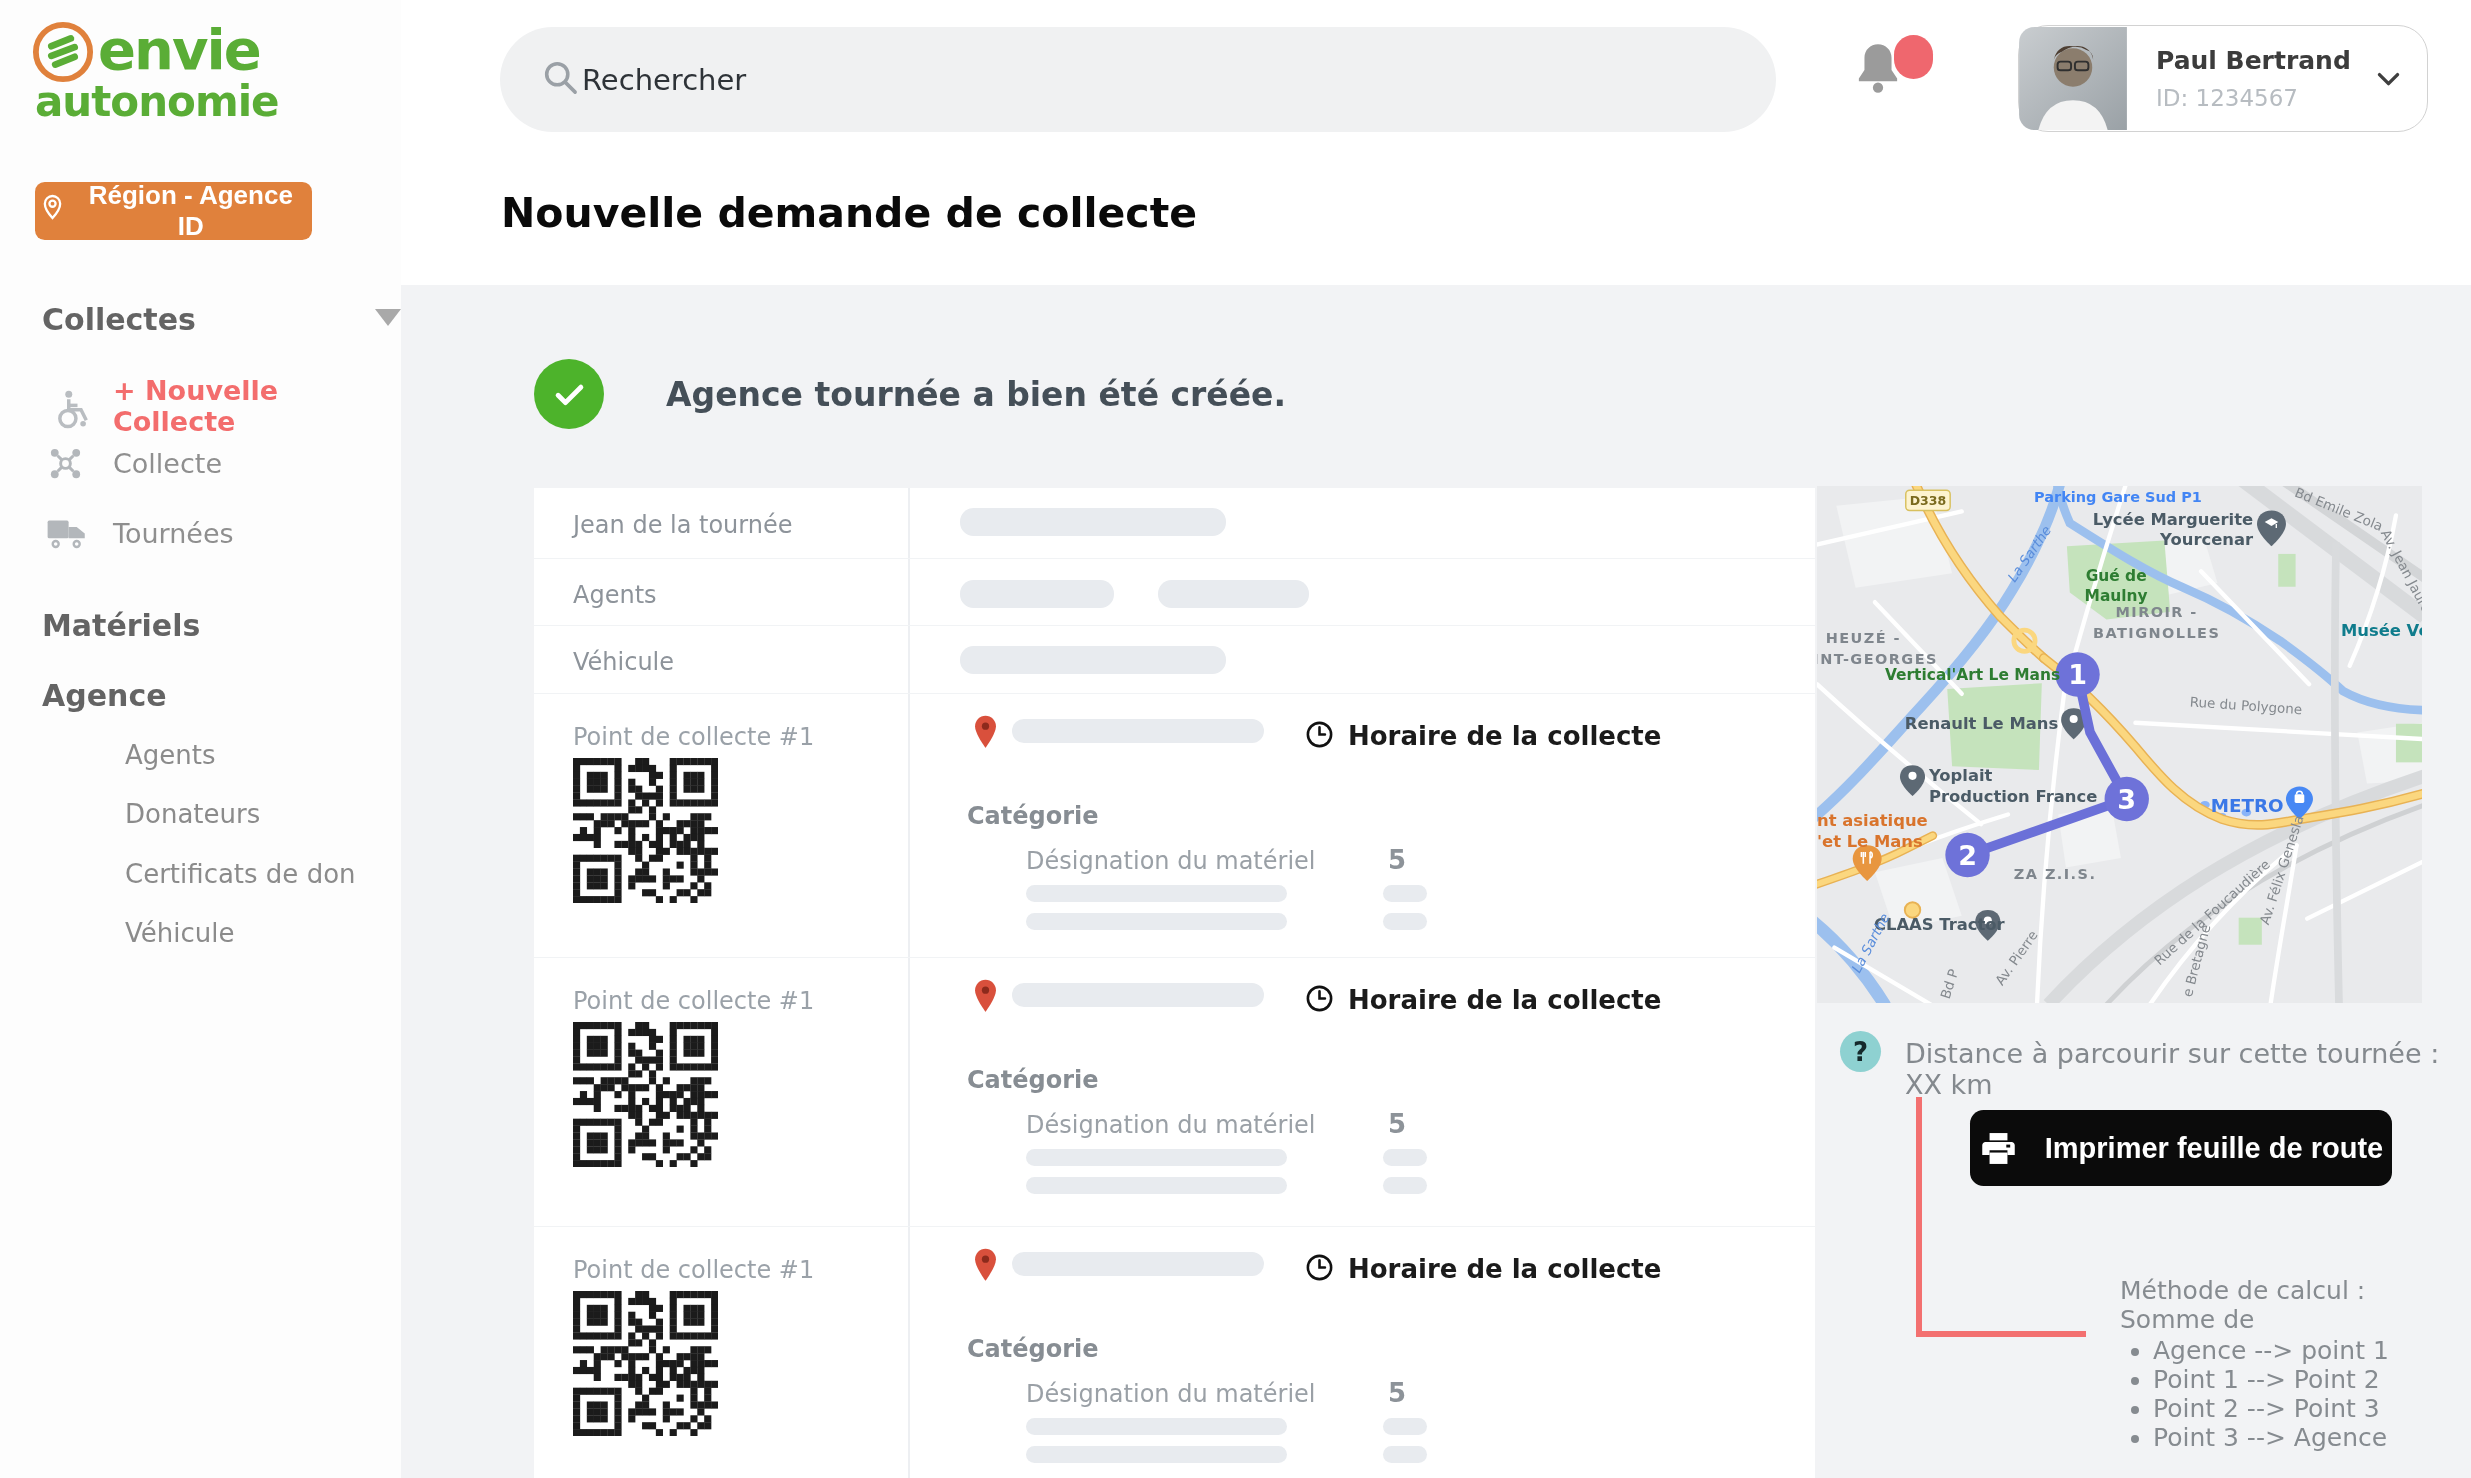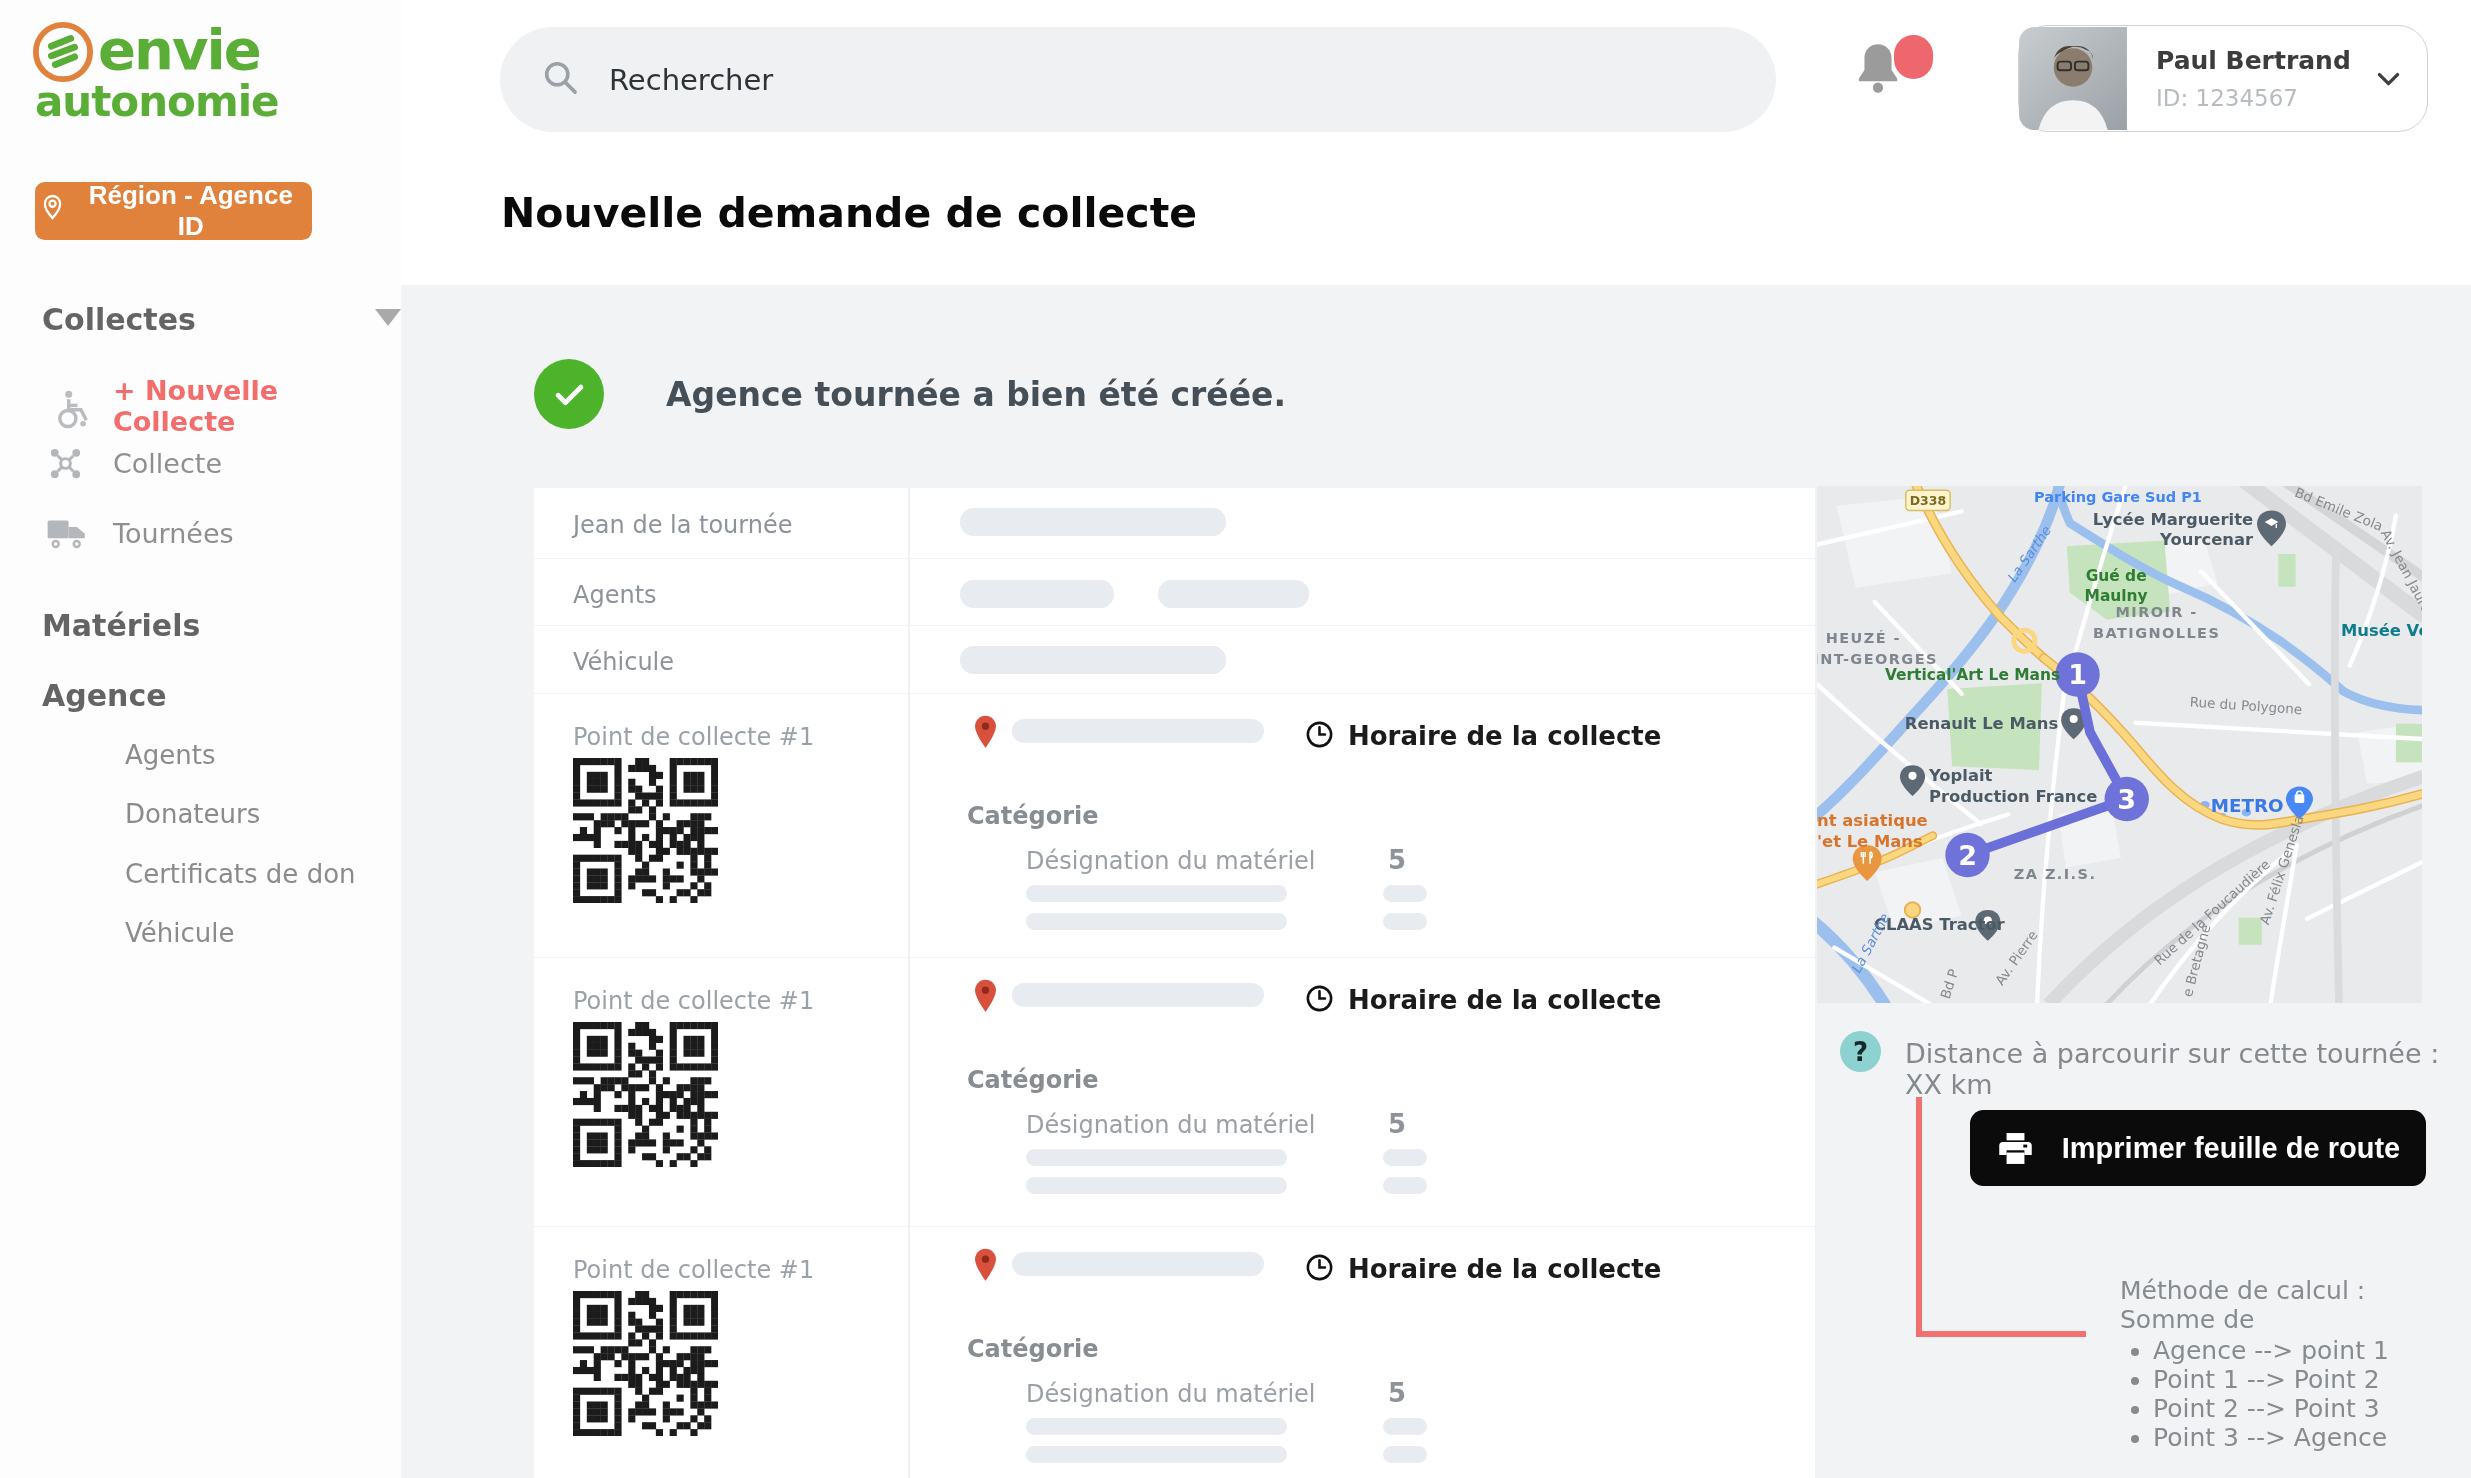--- a/index.html
+++ b/index.html
@@ -19,21 +19,21 @@
   .nav-header{font-size:30px;font-weight:700;color:#646464;}
   .nav-item{display:flex;align-items:center;gap:25px;font-size:27px;color:#8f8f8f;cursor:pointer;}
   .nav-item .ico{width:42px;height:39px;flex:0 0 42px;}
   .nav-item.active{color:#f36d6d;font-weight:700;}
   .nav-sub{font-size:26px;color:#8b8b8b;cursor:pointer;}
   .tri{width:0;height:0;border-left:13.5px solid transparent;border-right:13.5px solid transparent;
        border-top:17.4px solid #a9a9a9;}
 
   
   .search-pill{left:500px;top:27px;width:1276px;height:105px;background:#f0f1f2;border-radius:53px;
-      display:flex;align-items:center;gap:27px;padding-left:41px;box-sizing:border-box;}
+      display:flex;align-items:center;padding-left:41px;box-sizing:border-box;}
   .search-pill input{border:none;background:transparent;outline:none;font-size:29px;color:#2e3338;
       font-family:inherit;width:1062px;}
   .search-pill input::placeholder{color:#2e3338;opacity:1;}
   .bell-wrap{left:1850px;top:39px;width:77px;height:83px;cursor:pointer;}
   .bell-badge{position:absolute;left:44px;top:-3.9px;width:39px;height:44px;border-radius:21px;background:#ef676e;}
   .user-card{left:2018px;top:25px;width:410px;height:107px;background:#fff;border:1.9px solid #d2d2d2;
       border-radius:30px;box-sizing:border-box;display:flex;align-items:center;cursor:pointer;}
   .avatar{width:108px;height:103px;border-radius:15.4px 0 0 15.4px;overflow:hidden;flex:0 0 108px;}
   .user-meta{margin-left:29px;}
   .user-name{font-size:25px;font-weight:600;color:#3c3c3c;}
@@ -75,21 +75,21 @@
   .mblue{font-size:15px;fill:#4285f4;font-weight:600;}
   .mriver{font-size:14px;font-style:italic;fill:#5a8ddb;}
   .morange{font-size:17px;font-weight:600;fill:#d9742c;}
 
   
   .q-circle{left:1840px;top:1031px;width:41px;height:41px;border-radius:50%;background:#8ed1d1;
       display:flex;align-items:center;justify-content:center;font-size:26px;font-weight:700;color:#15292b;}
   .dist-text{left:1905px;top:1038px;font-size:27px;color:#84898e;}
   .redline-v{left:1916px;top:1097px;width:5.8px;height:238px;background:#f37070;}
   .redline-h{left:1916px;top:1331px;width:170px;height:5.8px;background:#f37070;}
-  .print-btn{left:1970px;top:1110px;width:456px;height:76px;background:#0b0b0b;border:none;
+  .print-btn{left:1970px;top:1110px;width:422px;height:76px;background:#0b0b0b;border:none;
       border-radius:13.5px;display:flex;align-items:center;justify-content:center;gap:27px;cursor:pointer;}
   .print-btn span{color:#fff;font-size:29px;font-weight:700;}
   .method{left:2120px;top:1276px;width:319px;font-size:25px;color:#868b90;line-height:29px;}
   .method ul{list-style:disc;margin:1.9px 0 0 0;padding-left:33px;}
   .method li{margin:0;padding:0;}
 </style>
 </head>
 <body>
 
 <div class="page">

